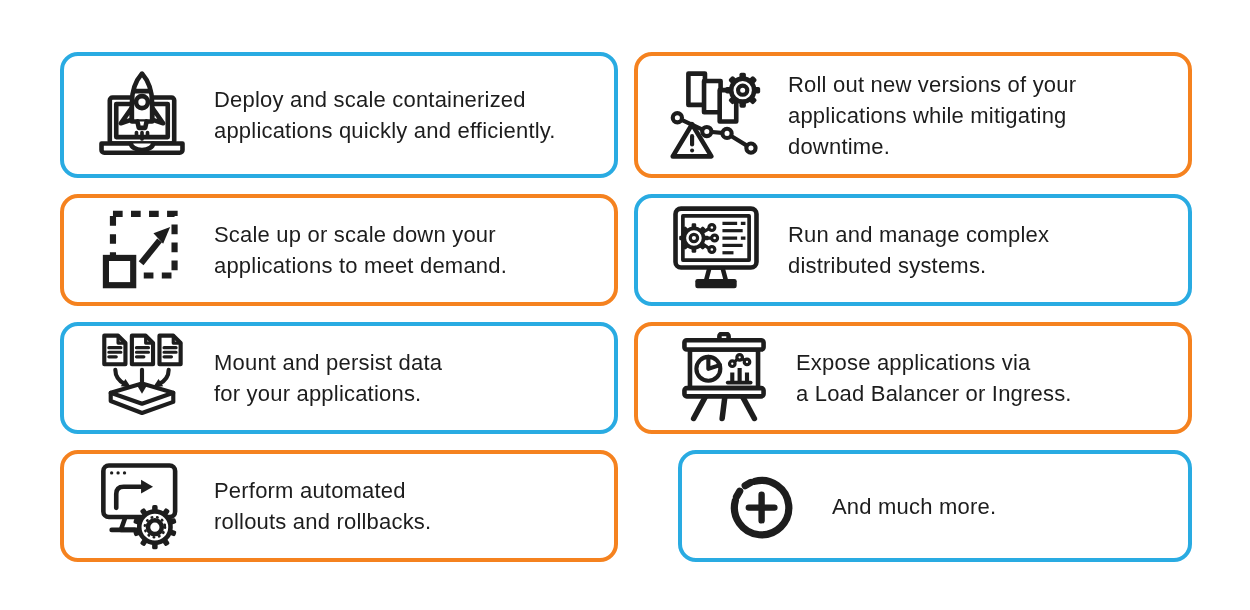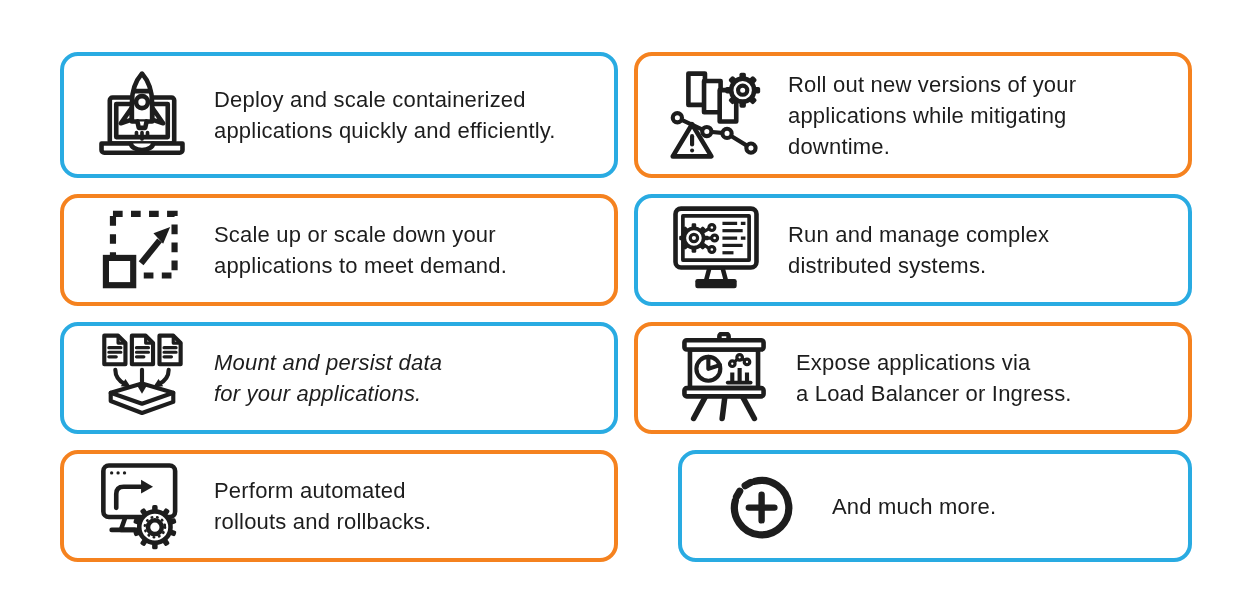--- a/index.html
+++ b/index.html
@@ -145,21 +145,21 @@
         <path d="M57 29 h22" stroke-width="3.5" stroke-linecap="butt"></path>
         <path d="M57 37 h16 M77 37 h5" stroke-width="3.5" stroke-linecap="butt"></path>
         <path d="M57 45 h22" stroke-width="3.5" stroke-linecap="butt"></path>
         <path d="M57 53 h12" stroke-width="3.5" stroke-linecap="butt"></path>
       </svg>
     </span>
     <div class="card-text">Run and manage complex
 distributed systems.</div>
   </div>
 
-  <div class="card" style="border-color: rgb(41, 171, 226); font-style: italic;">
+  <div class="card" style="border-color: rgb(41, 171, 226);">
     <span class="icon-box">
       <svg width="92" height="92" viewBox="0 0 100 100" fill="none" stroke="#1d1d1d" stroke-width="4.5" stroke-linecap="round" stroke-linejoin="round">
         <g transform="translate(9,4)">
           <path d="M0 0 H15 L23 8 V31 H0 Z" fill="#ffffff"></path>
             <path d="M15 0 V8 H23" stroke-width="3.5"></path>
           <path d="M5 13 h13 M5 18 h13 M5 23 h8" stroke-width="3.5"></path>
         </g>
         <g transform="translate(39,4)">
           <path d="M0 0 H15 L23 8 V31 H0 Z" fill="#ffffff"></path>
             <path d="M15 0 V8 H23" stroke-width="3.5"></path>

